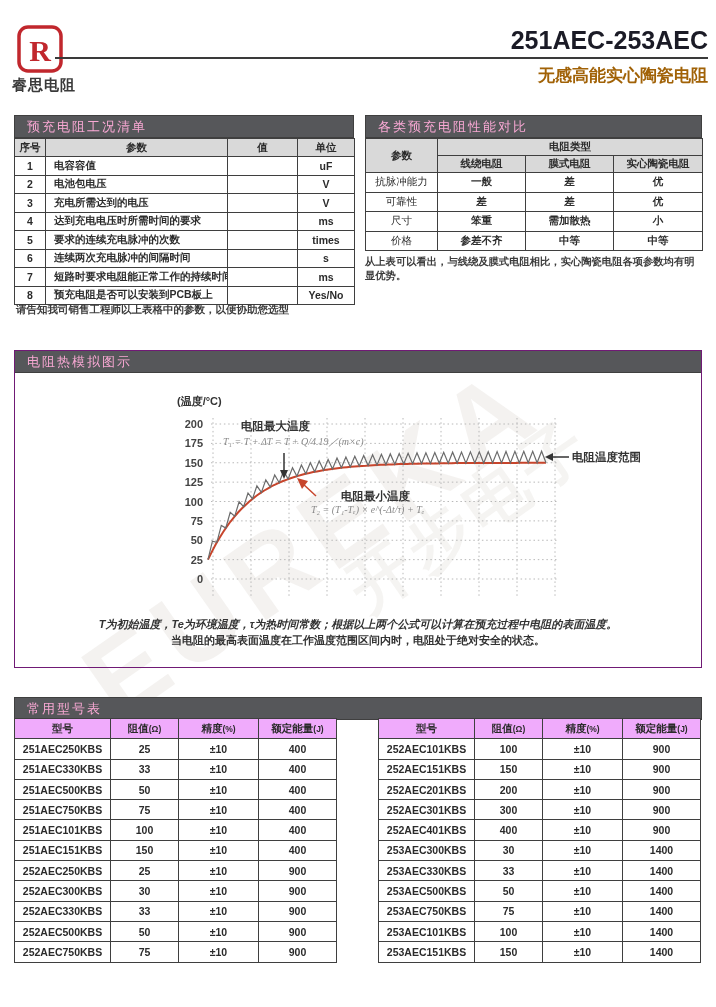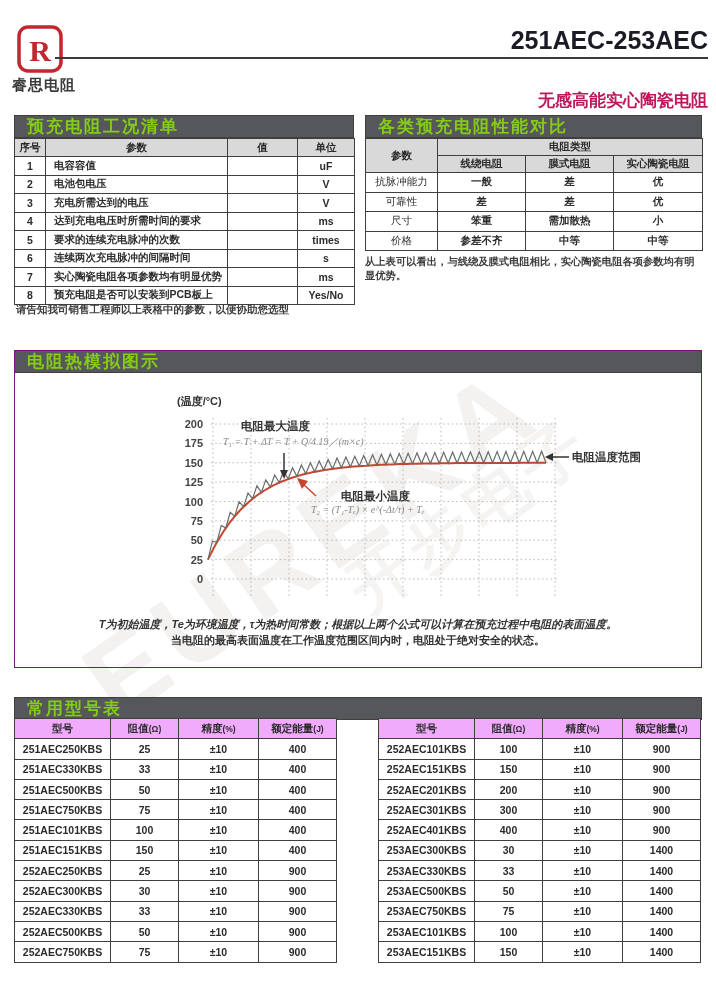--- a/index.html
+++ b/index.html
@@ -9,23 +9,23 @@
   
   .wm{position:absolute;white-space:nowrap;font-weight:bold;pointer-events:none;
       transform:rotate(-35deg);transform-origin:left top;}
   .wm1{left:60px;top:640px;font-size:110px;color:rgba(176,166,150,0.14);letter-spacing:10px;}
   .wm2{left:330px;top:560px;font-size:64px;color:rgba(176,166,150,0.12);letter-spacing:6px;}
   
   .logo-wrap{left:16px;top:24px;width:48px;height:54px;}
   .company{left:12px;top:76px;width:110px;font-size:15px;font-weight:bold;color:#3a3a3a;letter-spacing:1px;}
   .title{right:8px;top:26px;font-size:25px;font-weight:bold;color:#1b1b26;text-align:right;letter-spacing:0px;}
   .hr-line{left:55px;top:57px;width:653px;height:2px;background:#3a3a3a;}
-  .subtitle{right:8px;top:64px;font-size:17px;font-weight:bold;color:#be185d;text-align:right;margin-top:25px;}
+  .subtitle{right:8px;top:64px;font-size:17px;font-weight:bold;color:#a16207;text-align:right;}
   
-  .bar{background:#56575A;color:#84cc16;font-size:17px;font-weight:bold;
+  .bar{background:#56575A;color:#f9a8d4;font-size:13px;font-weight:normal;
        letter-spacing:2px;line-height:21px;padding-left:12px;box-sizing:border-box;
        border:1px solid #3f3f3f;}
   
   table{border-collapse:collapse;table-layout:fixed;}
   td,th{border:1px solid #3f3f3f;font-size:10.5px;text-align:center;vertical-align:middle;
         padding:0 2px;overflow:hidden;white-space:nowrap;}
   th{background:#d9d9d9;font-weight:bold;}
   .t-pre td{height:17.5px;font-weight:600;}
   .t-pre th{height:17px;}
   .t-pre td.param{text-align:left;padding-left:8px;}
@@ -112,21 +112,21 @@
           <td>times</td>
         </tr>
         <tr>
           <td>6</td>
           <td class="param">连续两次充电脉冲的间隔时间</td>
           <td></td>
           <td>s</td>
         </tr>
         <tr>
           <td>7</td>
-          <td class="param">实心陶瓷电阻各项参数均有明显优势</td>
+          <td class="param">短路时要求电阻能正常工作的持续时间</td>
           <td></td>
           <td>ms</td>
         </tr>
         <tr>
           <td>8</td>
           <td class="param">预充电阻是否可以安装到PCB板上</td>
           <td></td>
           <td>Yes/No</td>
         </tr>
       </tbody>

